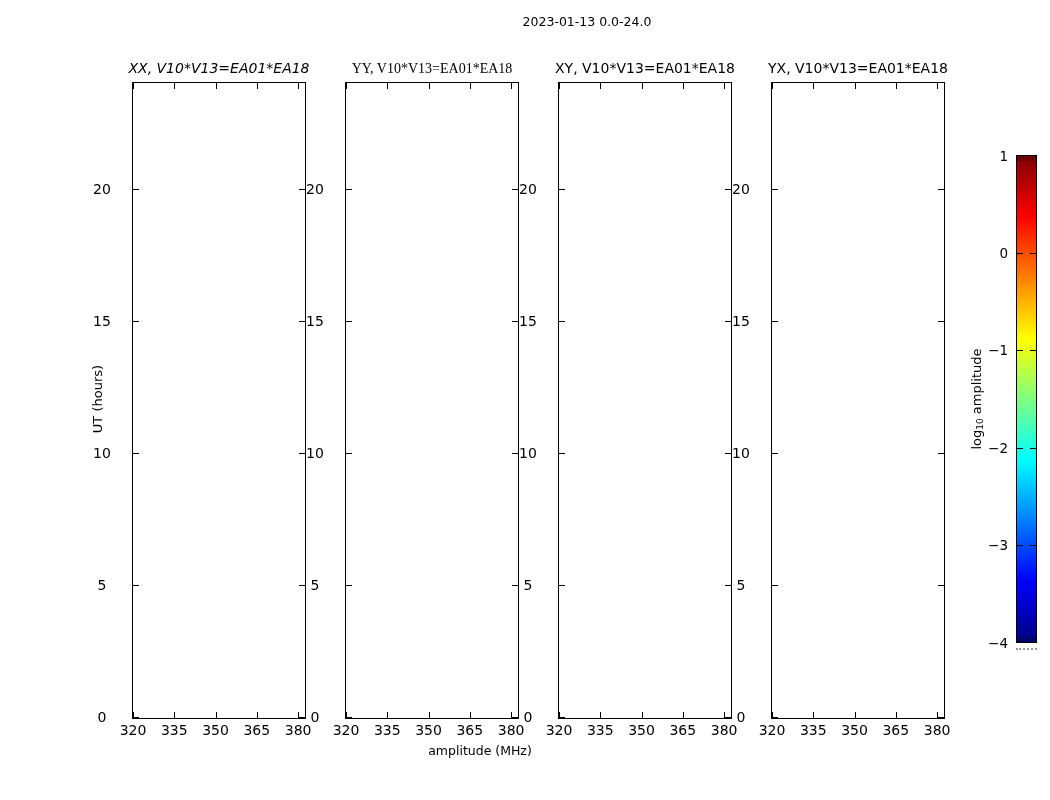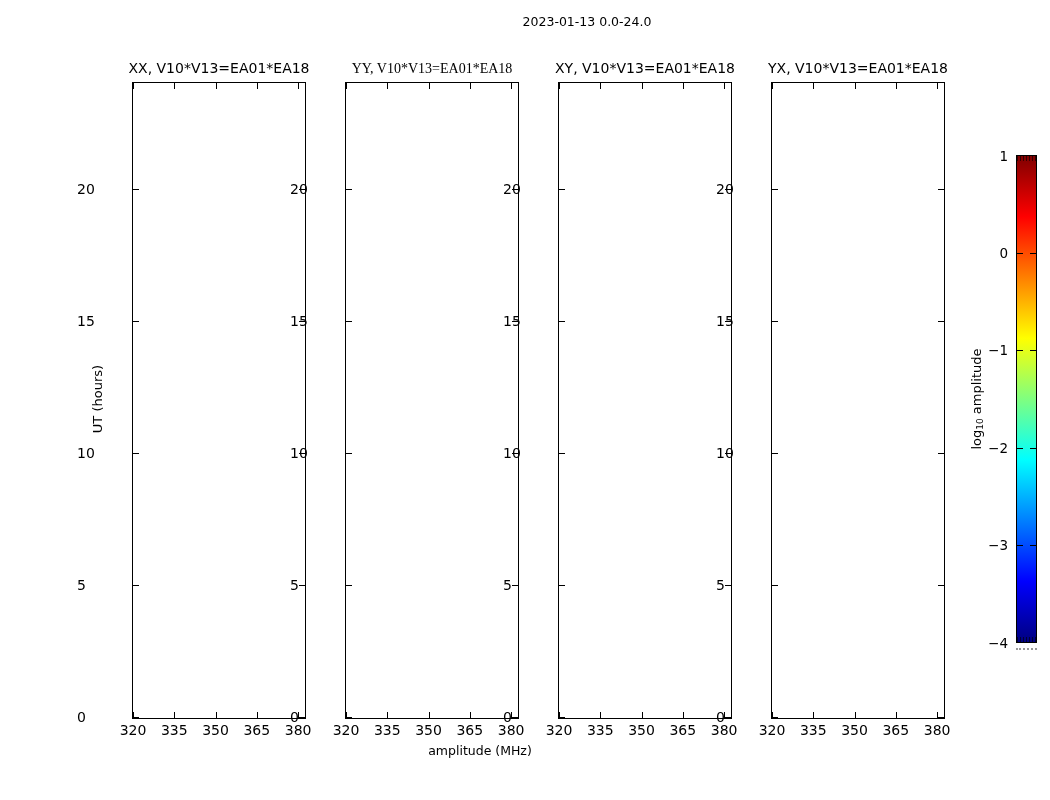--- a/index.html
+++ b/index.html
@@ -7,21 +7,21 @@
     position:relative;width:1050px;height:800px;background:#fff;
     font-family:"DejaVu Sans", sans-serif;color:#000;overflow:hidden;
   }
   .fig-title{position:absolute;top:13px;left:427px;width:320px;height:17px;
     font-size:12.5px;line-height:17px;text-align:center;}
   .panel-title{position:absolute;height:19px;line-height:19px;font-size:14px;
     text-align:center;white-space:nowrap;}
   .plot-box{position:absolute;border:1px solid #000;background:#fff;box-sizing:border-box;}
   .tick{position:absolute;background:#000;}
   .tick-label{position:absolute;font-size:14px;line-height:16px;white-space:nowrap;}
-  .tick-label.right{text-align:left;}
+  .tick-label.right{text-align:center;}
   .tick-label.center{text-align:center;}
   .xlabel{position:absolute;top:743px;left:400px;width:160px;height:16px;
     font-size:12.5px;line-height:16px;text-align:center;}
   .ylabel{position:absolute;left:97px;top:399px;transform:translate(-50%,-50%) rotate(-90deg);
     transform-origin:center;font-size:13px;white-space:nowrap;}
   .cbar-bar{position:absolute;left:1016px;top:155px;width:21px;height:488px;
     border:1px solid #000;box-sizing:border-box;}
   .cbar-hatch{position:absolute;left:1017px;width:19px;height:5px;
     background:repeating-linear-gradient(90deg, rgba(0,0,0,0.6) 0px, rgba(0,0,0,0.6) 1px, transparent 1px, transparent 3px);}
   .cbar-dots{position:absolute;left:1016px;top:648px;width:21px;height:0;
@@ -33,21 +33,21 @@
 </style>
 </head>
 <body>
 
 <div class="figure">
   <div class="fig-title">2023-01-13 0.0-24.0</div>
   <div class="ylabel">UT (hours)</div>
   <div class="xlabel">amplitude (MHz)</div>
 
   <div id="panels-root">
-      <div class="panel-title" style="left: 89px; top: 59px; width: 260px; position: absolute;">XX, V10*V13=EA01*EA18</div>
+      <div class="panel-title" style="left: 89px; top: 59px; width: 260px; position: absolute; font-style: italic;">XX, V10*V13=EA01*EA18</div>
       <div class="plot-box" style="left: 132px; top: 82px; width: 174px; height: 637px;"></div>
       <div class="tick" style="left: 133px; top: 712px; width: 1px; height: 6px;"></div>
       <div class="tick" style="left: 133px; top: 83px; width: 1px; height: 6px;"></div>
       <div class="tick-label center" style="left: 111px; top: 722px; width: 44px;">320</div>
       <div class="tick" style="left: 174.28px; top: 712px; width: 1px; height: 6px;"></div>
       <div class="tick" style="left: 174.28px; top: 83px; width: 1px; height: 6px;"></div>
       <div class="tick-label center" style="left: 152.28px; top: 722px; width: 44px;">335</div>
       <div class="tick" style="left: 215.56px; top: 712px; width: 1px; height: 6px;"></div>
       <div class="tick" style="left: 215.56px; top: 83px; width: 1px; height: 6px;"></div>
       <div class="tick-label center" style="left: 193.56px; top: 722px; width: 44px;">350</div>

